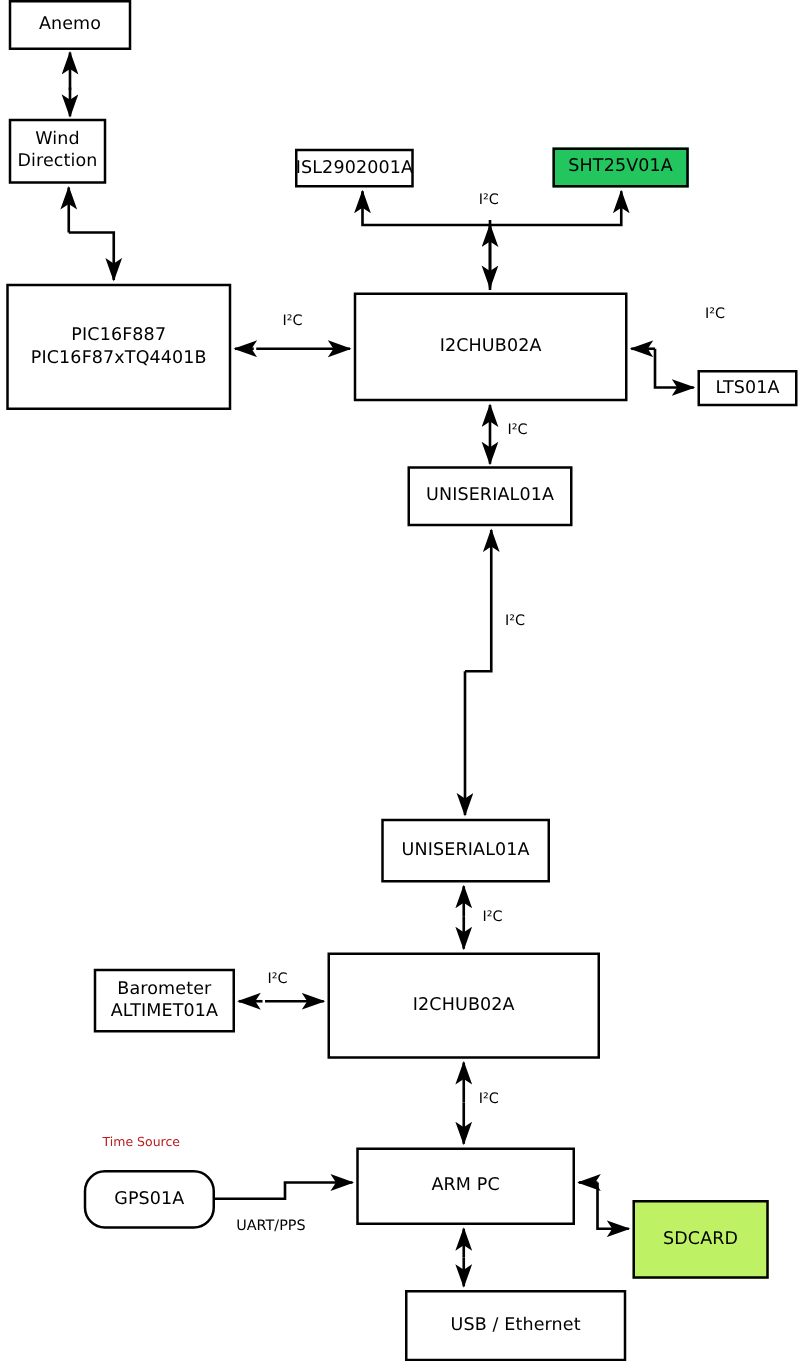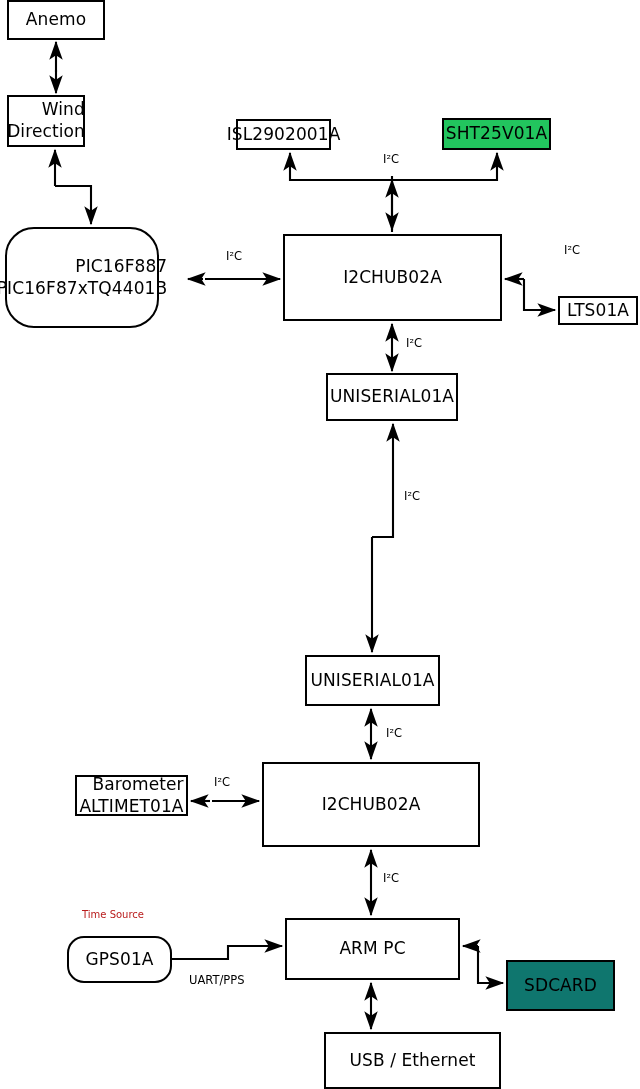--- a/index.html
+++ b/index.html
@@ -22,22 +22,22 @@
     pointer-events:none;
   }
   .node{
     position:absolute;
     box-sizing:border-box;
     border:2px solid #000000;
     background:#ffffff;
     display:flex;
     align-items:center;
     justify-content:center;
-    text-align:right;
-    font-size:17px;
+    text-align:center;
+    font-size:14px;
     line-height:1.28;
     color:#000000;
     letter-spacing:0.1px;
     z-index:2;
   }
   .node .lbl{ display:block; white-space:pre-line; padding:0 4px; }
   .edge-label{
     position:absolute;
     font-size:11.5px;
     color:#000000;
@@ -112,21 +112,21 @@
   </svg>
 
   <div id="nodes-host">
       <div class="node" style="left: 7px; top: 0px; width: 98px; height: 40px; border-color: rgb(0, 0, 0); background: rgb(255, 255, 255);">
         <span class="lbl">Anemo</span>
       </div>
       <div class="node" style="left: 7px; top: 95px; width: 78px; height: 52px; border-color: rgb(0, 0, 0); background: rgb(255, 255, 255);">
         <span class="lbl">Wind
 Direction</span>
       </div>
-      <div class="node" style="left: 5px; top: 227px; width: 154px; height: 101px; border-color: rgb(0, 0, 0); background: rgb(255, 255, 255); border-radius: 29px;">
+      <div class="node" style="left: 5px; top: 227px; width: 180px; height: 101px; border-color: rgb(0, 0, 0); background: rgb(255, 255, 255);">
         <span class="lbl">PIC16F887
 PIC16F87xTQ4401B</span>
       </div>
       <div class="node" style="left: 236px; top: 119px; width: 95px; height: 31px; border-color: rgb(0, 0, 0); background: rgb(255, 255, 255);">
         <span class="lbl">ISL2902001A</span>
       </div>
       <div class="node" style="left: 442px; top: 118px; width: 109px; height: 32px; border-color: rgb(0, 0, 0); background: #22c55e;">
         <span class="lbl">SHT25V01A</span>
       </div>
       <div class="node" style="left: 283px; top: 234px; width: 219px; height: 87px; border-color: rgb(0, 0, 0); background: rgb(255, 255, 255);">
@@ -137,31 +137,31 @@
       </div>
       <div class="node" style="left: 326px; top: 373px; width: 132px; height: 48px; border-color: rgb(0, 0, 0); background: rgb(255, 255, 255);">
         <span class="lbl">UNISERIAL01A</span>
       </div>
       <div class="node" style="left: 305px; top: 655px; width: 135px; height: 51px; border-color: rgb(0, 0, 0); background: rgb(255, 255, 255);">
         <span class="lbl">UNISERIAL01A</span>
       </div>
       <div class="node" style="left: 262px; top: 762px; width: 218px; height: 85px; border-color: rgb(0, 0, 0); background: rgb(255, 255, 255);">
         <span class="lbl">I2CHUB02A</span>
       </div>
-      <div class="node" style="left: 75px; top: 775px; width: 113px; height: 41px; border-color: rgb(0, 0, 0); background: rgb(255, 255, 255);">
+      <div class="node" style="left: 75px; top: 775px; width: 113px; height: 51px; border-color: rgb(0, 0, 0); background: rgb(255, 255, 255);">
         <span class="lbl">Barometer
 ALTIMET01A</span>
       </div>
       <div class="node" style="left: 67px; top: 936px; width: 105px; height: 47px; border-color: rgb(0, 0, 0); background: rgb(255, 255, 255); border-radius: 17px;">
         <span class="lbl">GPS01A</span>
       </div>
       <div class="node" style="left: 285px; top: 918px; width: 175px; height: 62px; border-color: rgb(0, 0, 0); background: rgb(255, 255, 255);">
         <span class="lbl">ARM PC</span>
       </div>
-      <div class="node" style="left: 506px; top: 960px; width: 109px; height: 51px; border-color: rgb(0, 0, 0); background: #0f766e;">
+      <div class="node" style="left: 506px; top: 960px; width: 109px; height: 63px; border-color: rgb(0, 0, 0); background: #bef264;">
         <span class="lbl">SDCARD</span>
       </div>
       <div class="node" style="left: 283px; top: 1032px; width: 177px; height: 57px; border-color: rgb(0, 0, 0); background: rgb(255, 255, 255); margin-left: 41px;">
         <span class="lbl">USB / Ethernet</span>
       </div>
     </div>
 
   <div id="edgelabels-host">
       <div class="edge-label" style="left: 226px; top: 249px;">I²C</div>
       <div class="edge-label" style="left: 383px; top: 152px;">I²C</div>

